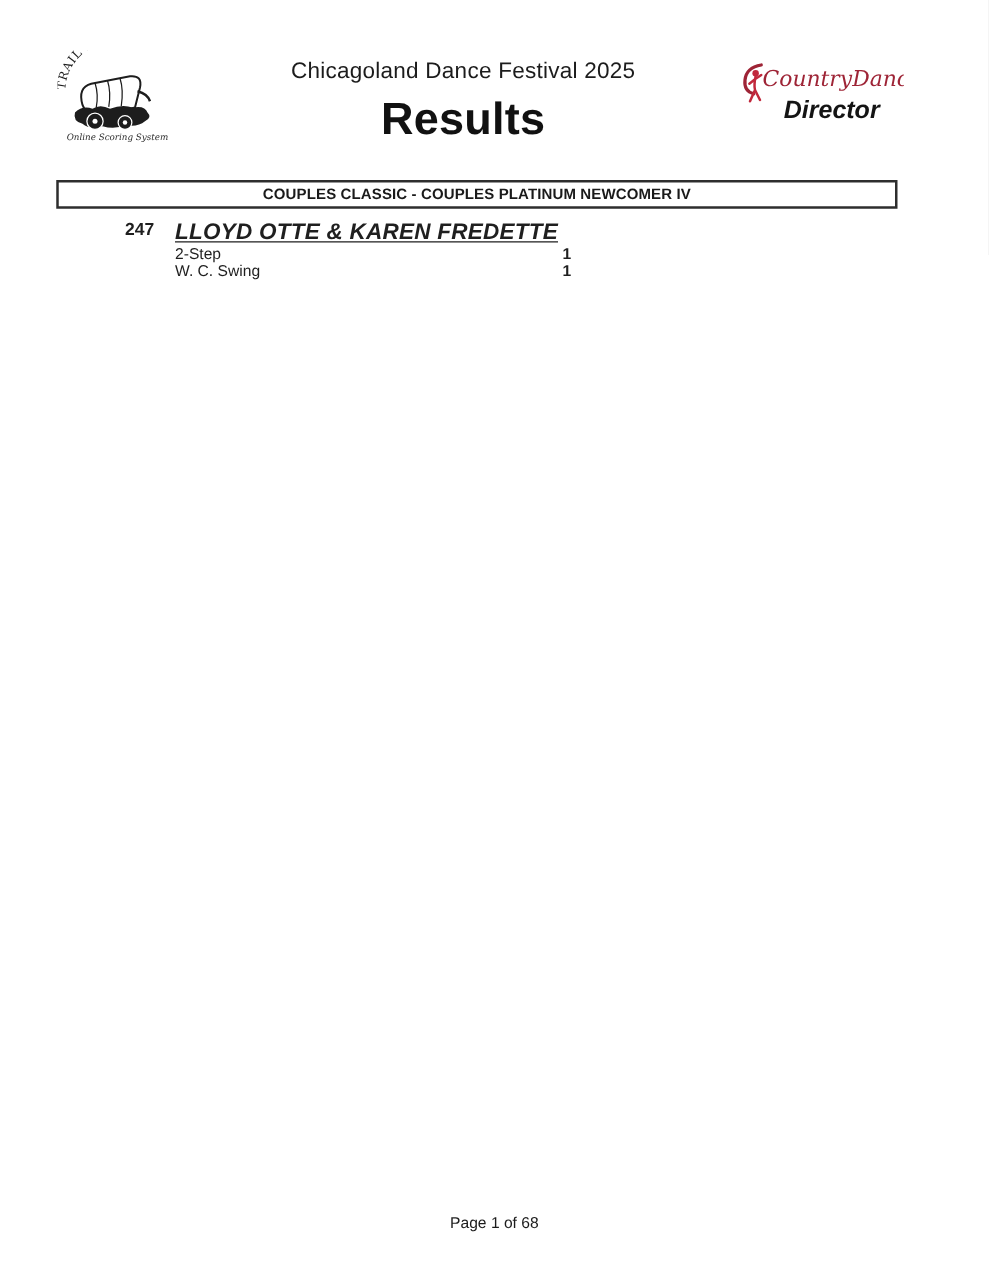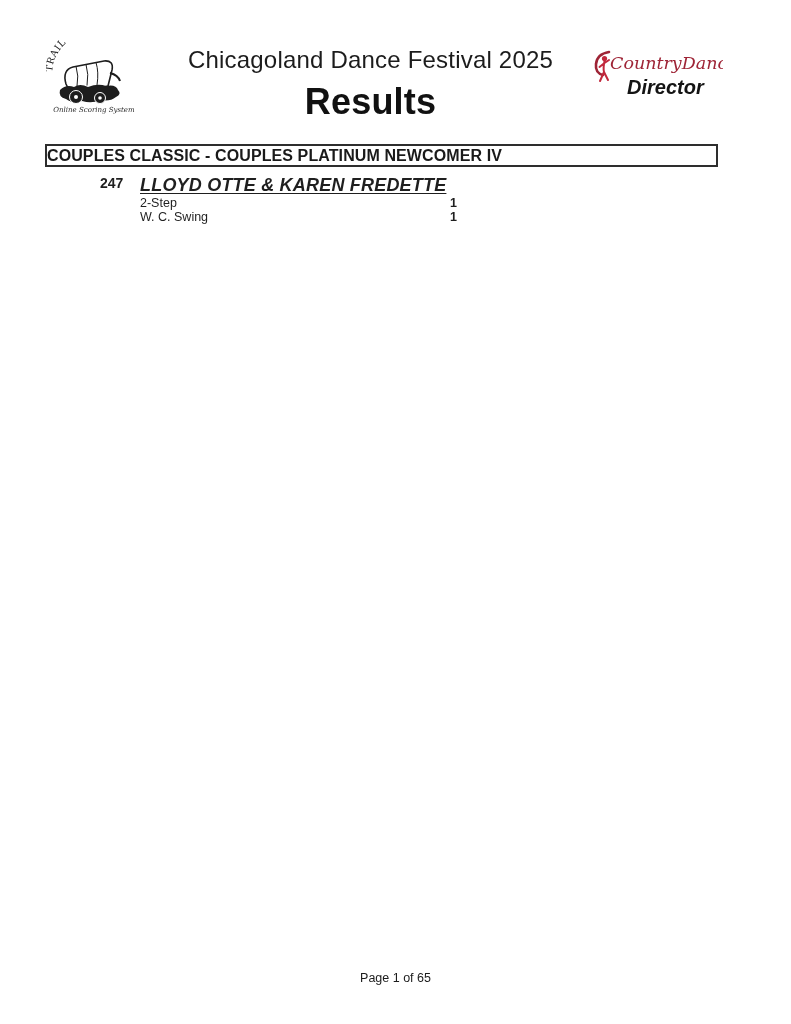--- a/index.html
+++ b/index.html
@@ -20,21 +20,21 @@
     position: absolute;
     left: 46px; top: 40px;
     width: 96px; height: 76px;
   }
   .titles {
     position: absolute;
     left: 150px; right: 200px; top: 46px;
     text-align: center;
   }
   .event-title {
-    font-size: 24px;
+    font-size: 18px;
     font-weight: 400;
     color: #1c1c1c;
     letter-spacing: 0.2px;
     white-space: nowrap;
   }
   .report-title {
     margin-top: 7px;
     font-size: 36px;
     font-weight: 700;
     color: #111;
@@ -46,22 +46,23 @@
     width: 130px; height: 62px;
   }
 
   
   .section-bar {
     position: absolute;
     left: 45px; top: 144px;
     width: 673px; height: 23px;
     border: 2px solid #2e2e2e;
     background: #fff;
+    text-align: center;
     line-height: 19px;
-    font-size: 16px;
+    font-size: 12px;
     font-weight: 700;
     color: #1a1a1a;
     letter-spacing: 0.1px;
   }
 
   
   .entry-number {
     position: absolute;
     left: 100px; top: 175px;
     font-size: 14px;
@@ -166,15 +167,15 @@
     <div class="dance-row row-0">
       <span class="dance-name">2-Step</span>
       <span class="dance-placement">1</span>
     </div>
     <div class="dance-row row-1">
       <span class="dance-name">W. C. Swing</span>
       <span class="dance-placement">1</span>
     </div>
   </div>
 
-  <div class="page-footer">Page 1 of 65</div>
+  <div class="page-footer">Page 1 of 68</div>
 
 </div>
 
 </body></html>

